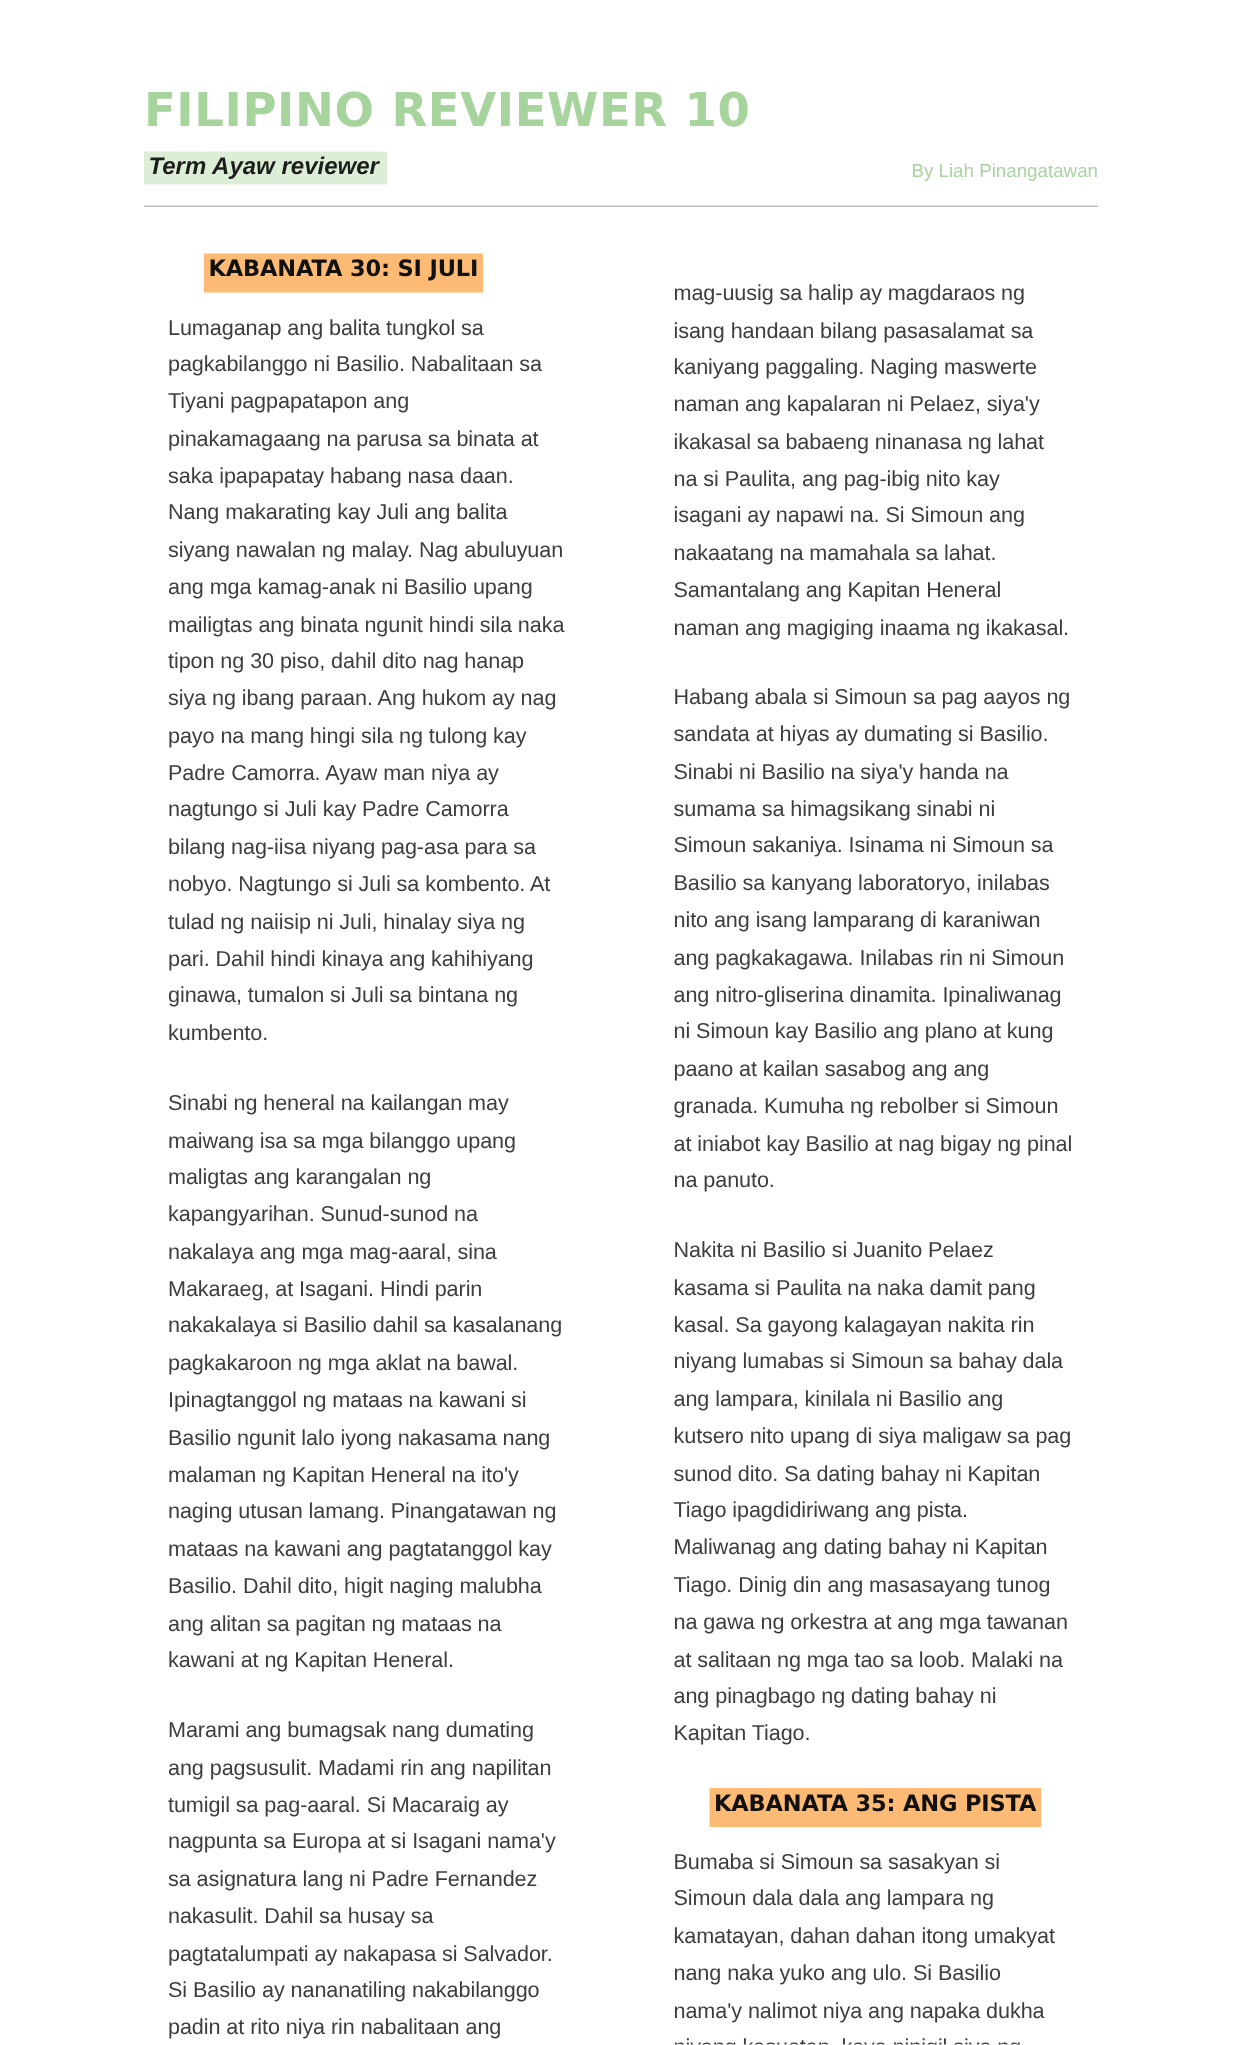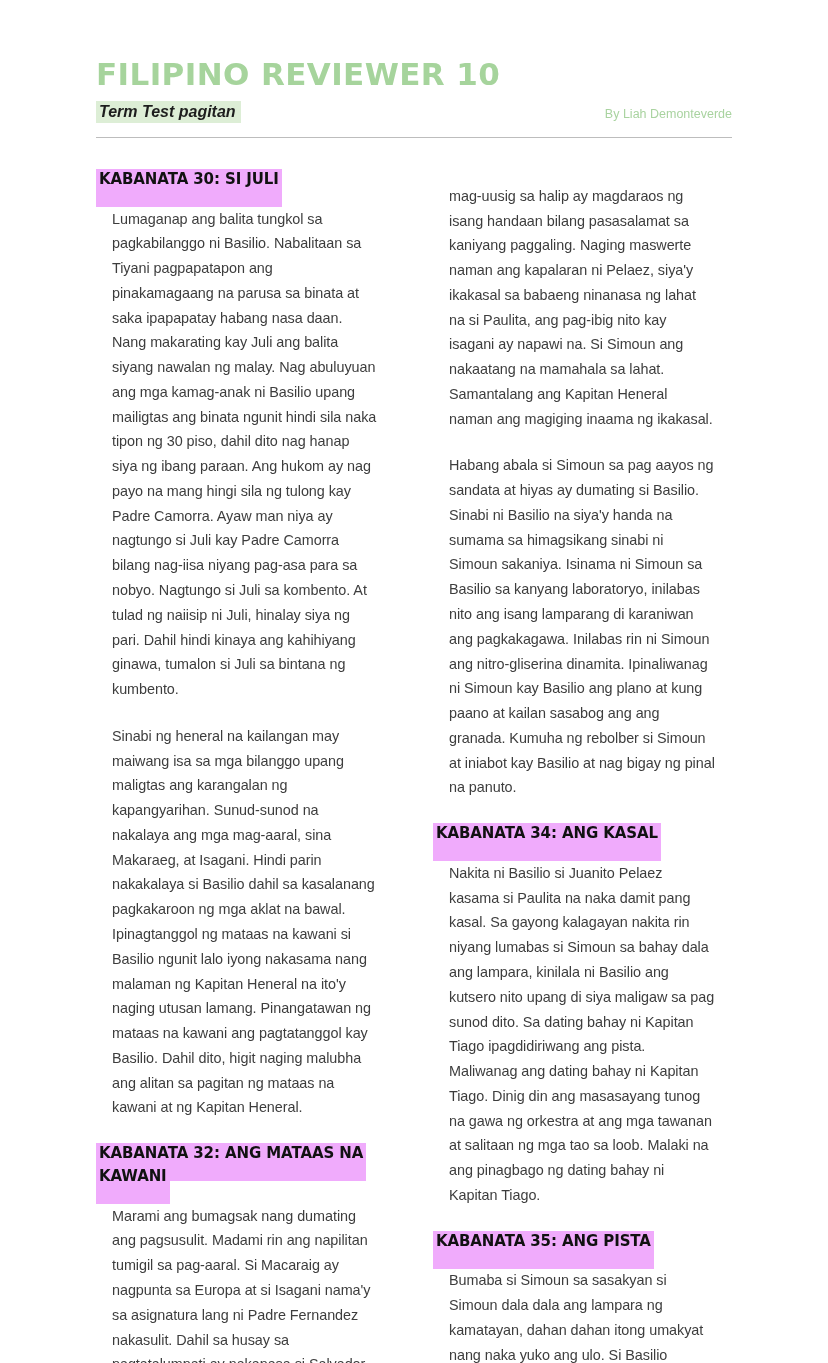--- a/index.html
+++ b/index.html
@@ -79,80 +79,79 @@
     font-family: "DejaVu Sans", sans-serif;
     font-size: 15px;
     font-weight: bold;
     color: #111111;
     line-height: 1.52;
     margin: 0 0 4px 0;
     text-transform: uppercase;
     letter-spacing: -0.1px;
   }
   .ch-heading span.hl {
-    background: #f0abfc;
-    padding: 1px 3px 19px 3px;
+    background: #fdba74;
+    padding: 1px 3px 7px 3px;
     box-decoration-break: clone;
+    margin-left: 40px;
     -webkit-box-decoration-break: clone;
   }
   .ch-body {
     font-size: 14.4px;
     line-height: 1.72;
     color: #3d3d3d;
     margin: 16px;
     text-align: left;
     letter-spacing: -0.05px;
   }
 </style>
 </head>
 <body>
 
 <div class="page">
 
   <header>
     <h1 class="doc-title">FILIPINO REVIEWER 10</h1>
     <div class="subtitle-row">
-      <span class="doc-subtitle">Term Test pagitan</span>
-      <span class="byline">By Liah Demonteverde</span>
+      <span class="doc-subtitle">Term Ayaw reviewer</span>
+      <span class="byline">By Liah Pinangatawan</span>
     </div>
     <div class="rule rule-top"></div>
   </header>
 
   <main class="columns">
 
     <section class="col">
 
       <article class="section">
         <h2 class="ch-heading"><span class="hl">KABANATA 30: SI JULI</span></h2>
         <p class="ch-body">Lumaganap ang balita tungkol sa pagkabilanggo ni Basilio. Nabalitaan sa Tiyani pagpapatapon ang pinakamagaang na parusa sa binata at saka ipapapatay habang nasa daan. Nang makarating kay Juli ang balita siyang nawalan ng malay. Nag abuluyuan ang mga kamag-anak ni Basilio upang mailigtas ang binata ngunit hindi sila naka tipon ng 30 piso, dahil dito nag hanap siya ng ibang paraan. Ang hukom ay nag payo na mang hingi sila ng tulong kay Padre Camorra. Ayaw man niya ay nagtungo si Juli kay Padre Camorra bilang nag-iisa niyang pag-asa para sa nobyo. Nagtungo si Juli sa kombento. At tulad ng naiisip ni Juli, hinalay siya ng pari. Dahil hindi kinaya ang kahihiyang ginawa, tumalon si Juli sa bintana ng kumbento.</p>
       </article>
 
       <article class="section">
         <p class="ch-body">Sinabi ng heneral na kailangan may maiwang isa sa mga bilanggo upang maligtas ang karangalan ng kapangyarihan. Sunud-sunod na nakalaya ang mga mag-aaral, sina Makaraeg, at Isagani. Hindi parin nakakalaya si Basilio dahil sa kasalanang pagkakaroon ng mga aklat na bawal. Ipinagtanggol ng mataas na kawani si Basilio ngunit lalo iyong nakasama nang malaman ng Kapitan Heneral na ito'y naging utusan lamang. Pinangatawan ng mataas na kawani ang pagtatanggol kay Basilio. Dahil dito, higit naging malubha ang alitan sa pagitan ng mataas na kawani at ng Kapitan Heneral.</p>
       </article>
 
       <article class="section">
-        <h2 class="ch-heading"><span class="hl">KABANATA 32: ANG MATAAS NA KAWANI</span></h2>
         <p class="ch-body">Marami ang bumagsak nang dumating ang pagsusulit. Madami rin ang napilitan tumigil sa pag-aaral. Si Macaraig ay nagpunta sa Europa at si Isagani nama'y sa asignatura lang ni Padre Fernandez nakasulit. Dahil sa husay sa pagtatalumpati ay nakapasa si Salvador. Si Basilio ay nananatiling nakabilanggo padin at rito niya rin nabalitaan ang pagkamatay ni Juli at ang pagkawala ni Tandang Selo.Si Simoun naman ay gumaling na. Ayon kay Ben Zayb, ito ay hindi na</p>
       </article>
 
     </section>
 
     <section class="col">
 
       <article class="section">
         <p class="ch-body">mag-uusig sa halip ay magdaraos ng isang handaan bilang pasasalamat sa kaniyang paggaling. Naging maswerte naman ang kapalaran ni Pelaez, siya'y ikakasal sa babaeng ninanasa ng lahat na si Paulita, ang pag-ibig nito kay isagani ay napawi na. Si Simoun ang nakaatang na mamahala sa lahat. Samantalang ang Kapitan Heneral naman ang magiging inaama ng ikakasal.</p>
       </article>
 
       <article class="section">
         <p class="ch-body">Habang abala si Simoun sa pag aayos ng sandata at hiyas ay dumating si Basilio. Sinabi ni Basilio na siya'y handa na sumama sa himagsikang sinabi ni Simoun sakaniya. Isinama ni Simoun sa Basilio sa kanyang laboratoryo, inilabas nito ang isang lamparang di karaniwan ang pagkakagawa. Inilabas rin ni Simoun ang nitro-gliserina dinamita. Ipinaliwanag ni Simoun kay Basilio ang plano at kung paano at kailan sasabog ang ang granada. Kumuha ng rebolber si Simoun at iniabot kay Basilio at nag bigay ng pinal na panuto.</p>
       </article>
 
       <article class="section">
-        <h2 class="ch-heading"><span class="hl">KABANATA 34: ANG KASAL</span></h2>
         <p class="ch-body">Nakita ni Basilio si Juanito Pelaez kasama si Paulita na naka damit pang kasal. Sa gayong kalagayan nakita rin niyang lumabas si Simoun sa bahay dala ang lampara, kinilala ni Basilio ang kutsero nito upang di siya maligaw sa pag sunod dito. Sa dating bahay ni Kapitan Tiago ipagdidiriwang ang pista. Maliwanag ang dating bahay ni Kapitan Tiago. Dinig din ang masasayang tunog na gawa ng orkestra at ang mga tawanan at salitaan ng mga tao sa loob. Malaki na ang pinagbago ng dating bahay ni Kapitan Tiago.</p>
       </article>
 
       <article class="section">
         <h2 class="ch-heading"><span class="hl">KABANATA 35: ANG PISTA</span></h2>
         <p class="ch-body">Bumaba si Simoun sa sasakyan si Simoun dala dala ang lampara ng kamatayan, dahan dahan itong umakyat nang naka yuko ang ulo. Si Basilio nama'y nalimot niya ang napaka dukha niyang kasuotan, kaya pinigil siya ng guwardiya sa pinto. Dahil dito bumaba si Simoun at sumakay sa karwahe. Nakita ni Basilio si Isagani at sinabi niya rito na ang bahay kung saan ginaganap ang pista ay punong puno ng pulbura at sasabog</p>
       </article>
 
     </section>
 

